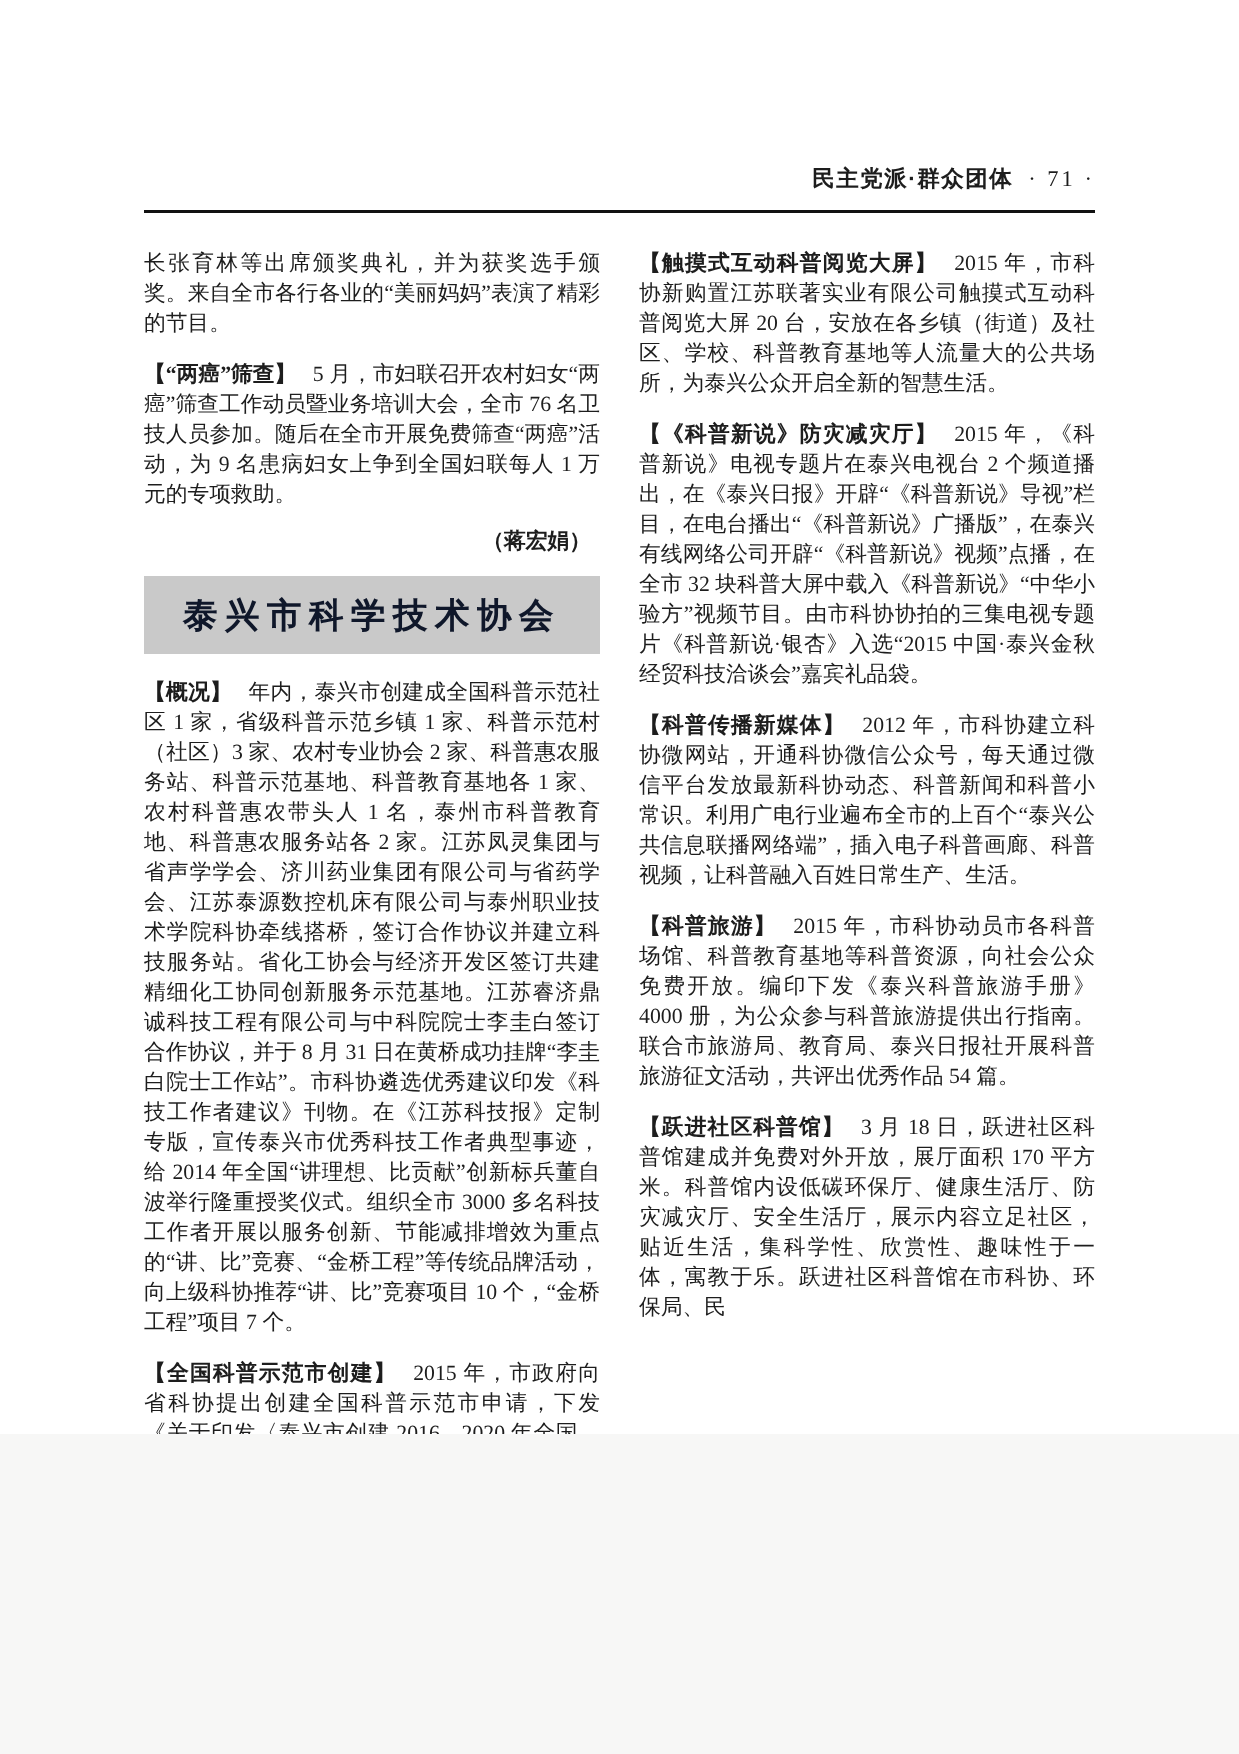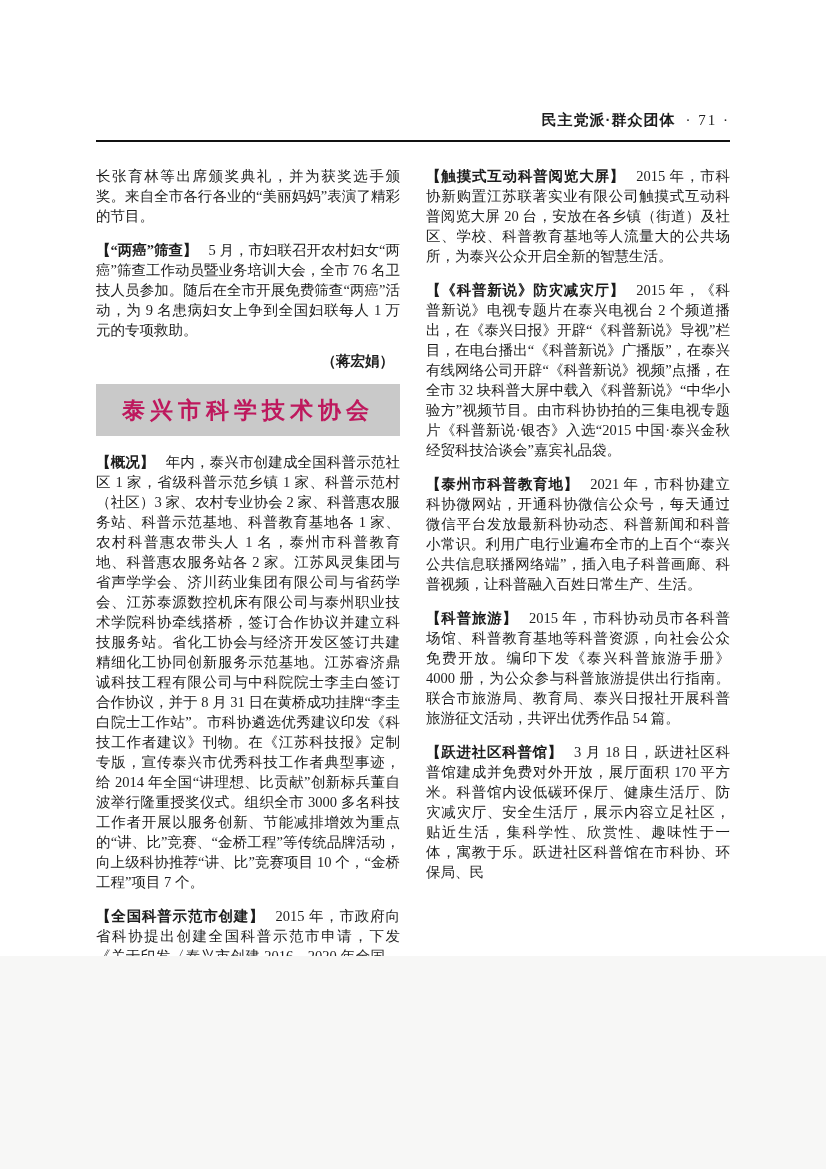--- a/index.html
+++ b/index.html
@@ -72,21 +72,21 @@
     background:#c9c9c9;
     display:flex;
     align-items:center;
     justify-content:center;
   }
   .org-title-box span{
     font-family:"Liberation Sans","DejaVu Sans",sans-serif;
     font-weight:bold;
     font-size:23px;
     letter-spacing:5px;
-    color:#be185d;
+    color:#0f172a;
   }
 </style>
 </head>
 <body>
 
 <div class="page">
 
   <div class="page-header">
     <span class="hdr-cat">民主党派·群众团体</span><span class="hdr-page-label">· 71 ·</span>
   </div>
@@ -114,21 +114,21 @@
     </div>
 
     <div class="col">
 
 
 
       <p class="para"><span class="sec-head">【触摸式互动科普阅览大屏】</span><span>2015 年，市科协新购置江苏联著实业有限公司触摸式互动科普阅览大屏 20 台，安放在各乡镇（街道）及社区、学校、科普教育基地等人流量大的公共场所，为泰兴公众开启全新的智慧生活。</span></p>
 
       <p class="para"><span class="sec-head">【《科普新说》防灾减灾厅】</span><span>2015 年，《科普新说》电视专题片在泰兴电视台 2 个频道播出，在《泰兴日报》开辟“《科普新说》导视”栏目，在电台播出“《科普新说》广播版”，在泰兴有线网络公司开辟“《科普新说》视频”点播，在全市 32 块科普大屏中载入《科普新说》“中华小验方”视频节目。由市科协协拍的三集电视专题片《科普新说·银杏》入选“2015 中国·泰兴金秋经贸科技洽谈会”嘉宾礼品袋。</span></p>
 
-      <p class="para"><span class="sec-head">【泰州市科普教育地】</span><span>2021 年，市科协建立科协微网站，开通科协微信公众号，每天通过微信平台发放最新科协动态、科普新闻和科普小常识。利用广电行业遍布全市的上百个“泰兴公共信息联播网络端”，插入电子科普画廊、科普视频，让科普融入百姓日常生产、生活。</span></p>
+      <p class="para"><span class="sec-head">【科普传播新媒体】</span><span>2012 年，市科协建立科协微网站，开通科协微信公众号，每天通过微信平台发放最新科协动态、科普新闻和科普小常识。利用广电行业遍布全市的上百个“泰兴公共信息联播网络端”，插入电子科普画廊、科普视频，让科普融入百姓日常生产、生活。</span></p>
 
       <p class="para"><span class="sec-head">【科普旅游】</span><span>2015 年，市科协动员市各科普场馆、科普教育基地等科普资源，向社会公众免费开放。编印下发《泰兴科普旅游手册》4000 册，为公众参与科普旅游提供出行指南。联合市旅游局、教育局、泰兴日报社开展科普旅游征文活动，共评出优秀作品 54 篇。</span></p>
 
       <p class="para"><span class="sec-head">【跃进社区科普馆】</span><span>3 月 18 日，跃进社区科普馆建成并免费对外开放，展厅面积 170 平方米。科普馆内设低碳环保厅、健康生活厅、防灾减灾厅、安全生活厅，展示内容立足社区，贴近生活，集科学性、欣赏性、趣味性于一体，寓教于乐。跃进社区科普馆在市科协、环保局、民</span></p>
 
     </div>
 
   </div>
 </div>
 

